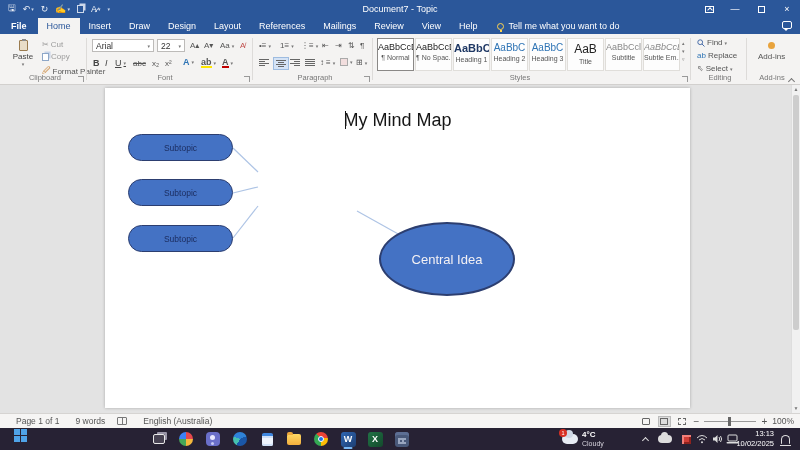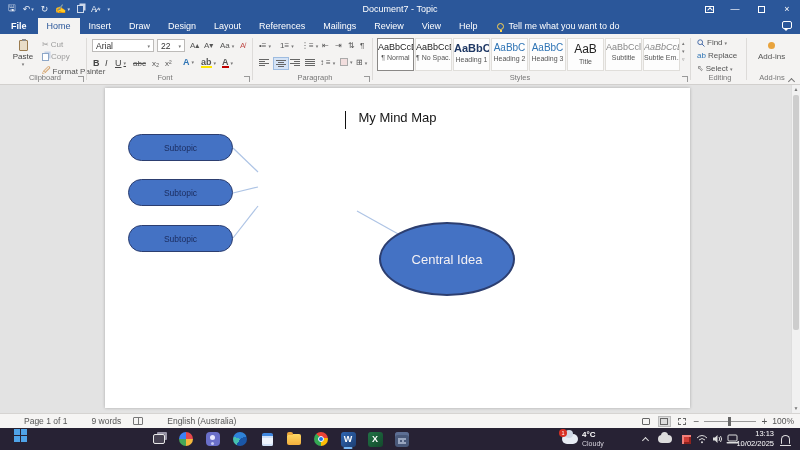--- a/index.html
+++ b/index.html
@@ -57,34 +57,34 @@
   .mini-clip:after { content:""; position:absolute; left:2px; top:-2px; width:4px; height:2px; background:#8c8c8c; }
   .paste-big { position:absolute; left:8px; top:4px; width:30px; height:40px; text-align:center; font-size:8px; color:#444; }
   .fc-A { font-weight:bold; font-size:9px; line-height:8px; }
   .u-red { border-bottom:2px solid #c00000; }
   .u-yel { border-bottom:2px solid #ffe600; }
   .u-blu { color:#2e74b5; }
 
   
   .docarea { position:absolute; top:85px; left:0; right:0; height:328px; background:#e3e3e3; }
   .page { position:absolute; left:105px; top:3px; width:585px; height:320px; background:#fff; box-shadow:0 0 3px rgba(0,0,0,.25); }
-  .doc-title { position:absolute; top:22px; left:0; right:0; text-align:center; font-size:13px; color:#151515; }
+  .doc-title { position:absolute; top:22px; left:0; right:0; text-align:center; font-size:18px; color:#151515; }
   .caret { position:absolute; left:240px; top:23px; width:1px; height:18px; background:#111; }
   .shape { position:absolute; display:flex; align-items:center; justify-content:center; background:#4472c4; border:1px solid #2c3e70; font-size:8.5px; color:#1b2c5e; }
   .pill { left:23px; width:105px; height:27px; border-radius:14px; }
   .topicrect { left:152px; top:80px; width:100px; height:43px; }
   .ellipse { left:274px; top:134px; width:136px; height:74px; border-radius:50%; border-width:2px; color:#f4f1f4; font-size:13px; }
   .connsvg { position:absolute; inset:0; width:100%; height:100%; }
   .vscroll { position:absolute; right:0; top:0; bottom:0; width:9px; background:#f1f1f1; border-left:1px solid #dedede; }
   .vscroll .arr { position:absolute; left:0; width:8px; height:9px; font-size:5px; color:#777; text-align:center; line-height:9px; }
   .vscroll .thumb { position:absolute; left:1px; right:1px; top:10px; height:235px; background:#cdcdcd; border-radius:2px; }
 
   
   .statusbar { position:absolute; top:413px; left:0; right:0; height:15px; background:#f6f5f4; border-top:1px solid #d6d4d2; display:flex; align-items:center; font-size:8.5px; color:#555; }
-  .sb-item { margin-left:24px; white-space:nowrap; }
+  .sb-item { margin-left:16px; white-space:nowrap; }
   .book { width:10px; height:8px; border:1px solid #777; border-radius:1px; position:relative; margin-left:12px; }
   .book:after { content:""; position:absolute; left:4px; top:0; bottom:0; width:1px; background:#777; }
   .sb-right { position:absolute; right:6px; display:flex; align-items:center; gap:5px; }
   .viewic { width:13px; height:11px; display:flex; align-items:center; justify-content:center; }
   .viewic span { display:block; width:8px; height:7px; border:1px solid #666; }
   .viewic.sel { background:#dcdcdc; border:1px solid #bbb; }
   .zoomtrack { position:relative; width:52px; height:1px; background:#999; }
   .zoomthumb { position:absolute; left:24px; top:-4px; width:3px; height:9px; background:#666; }
   .zsign { font-size:10px; color:#555; }
 

